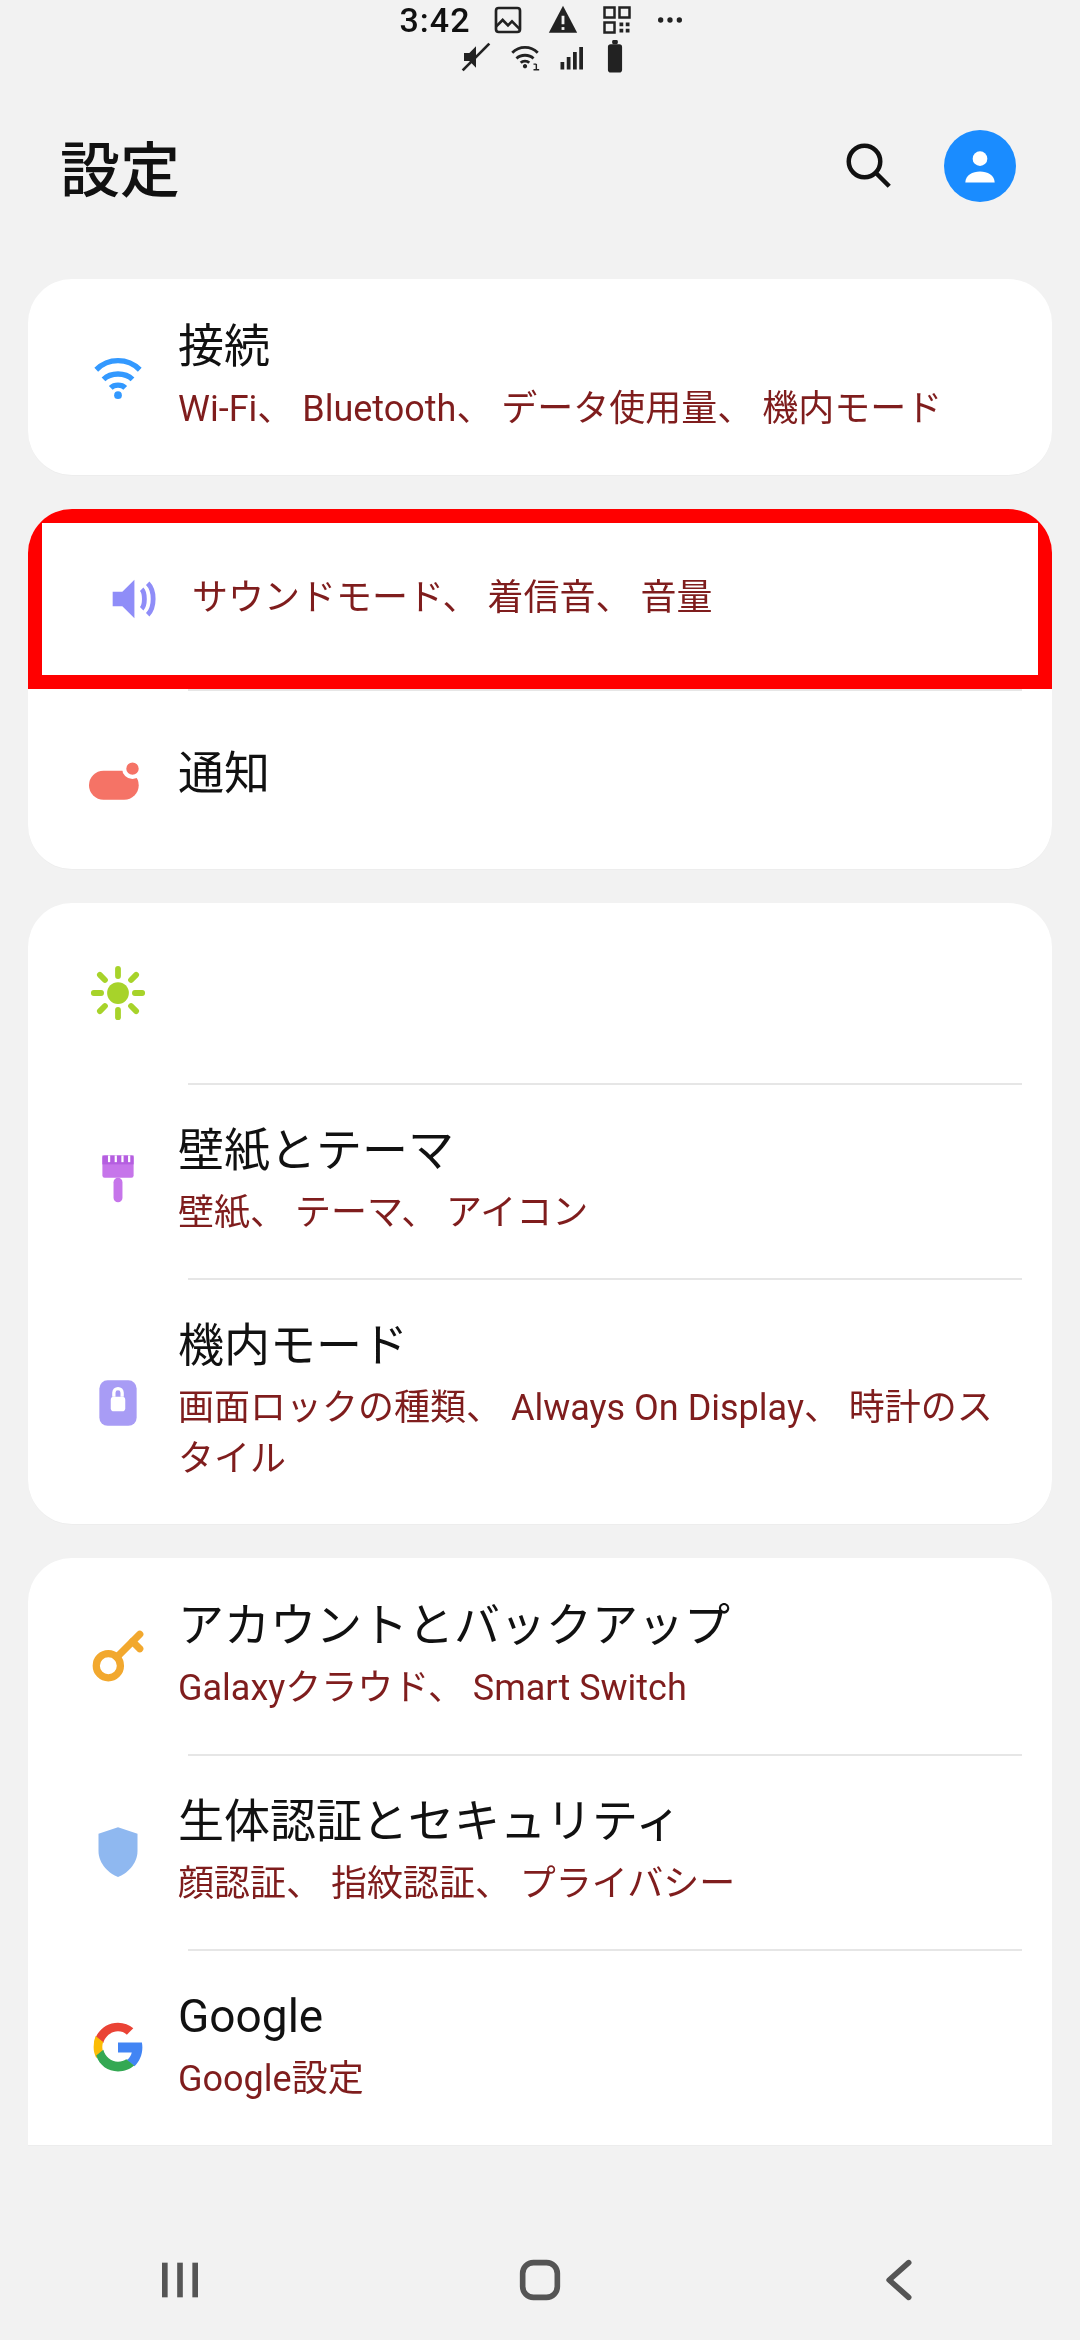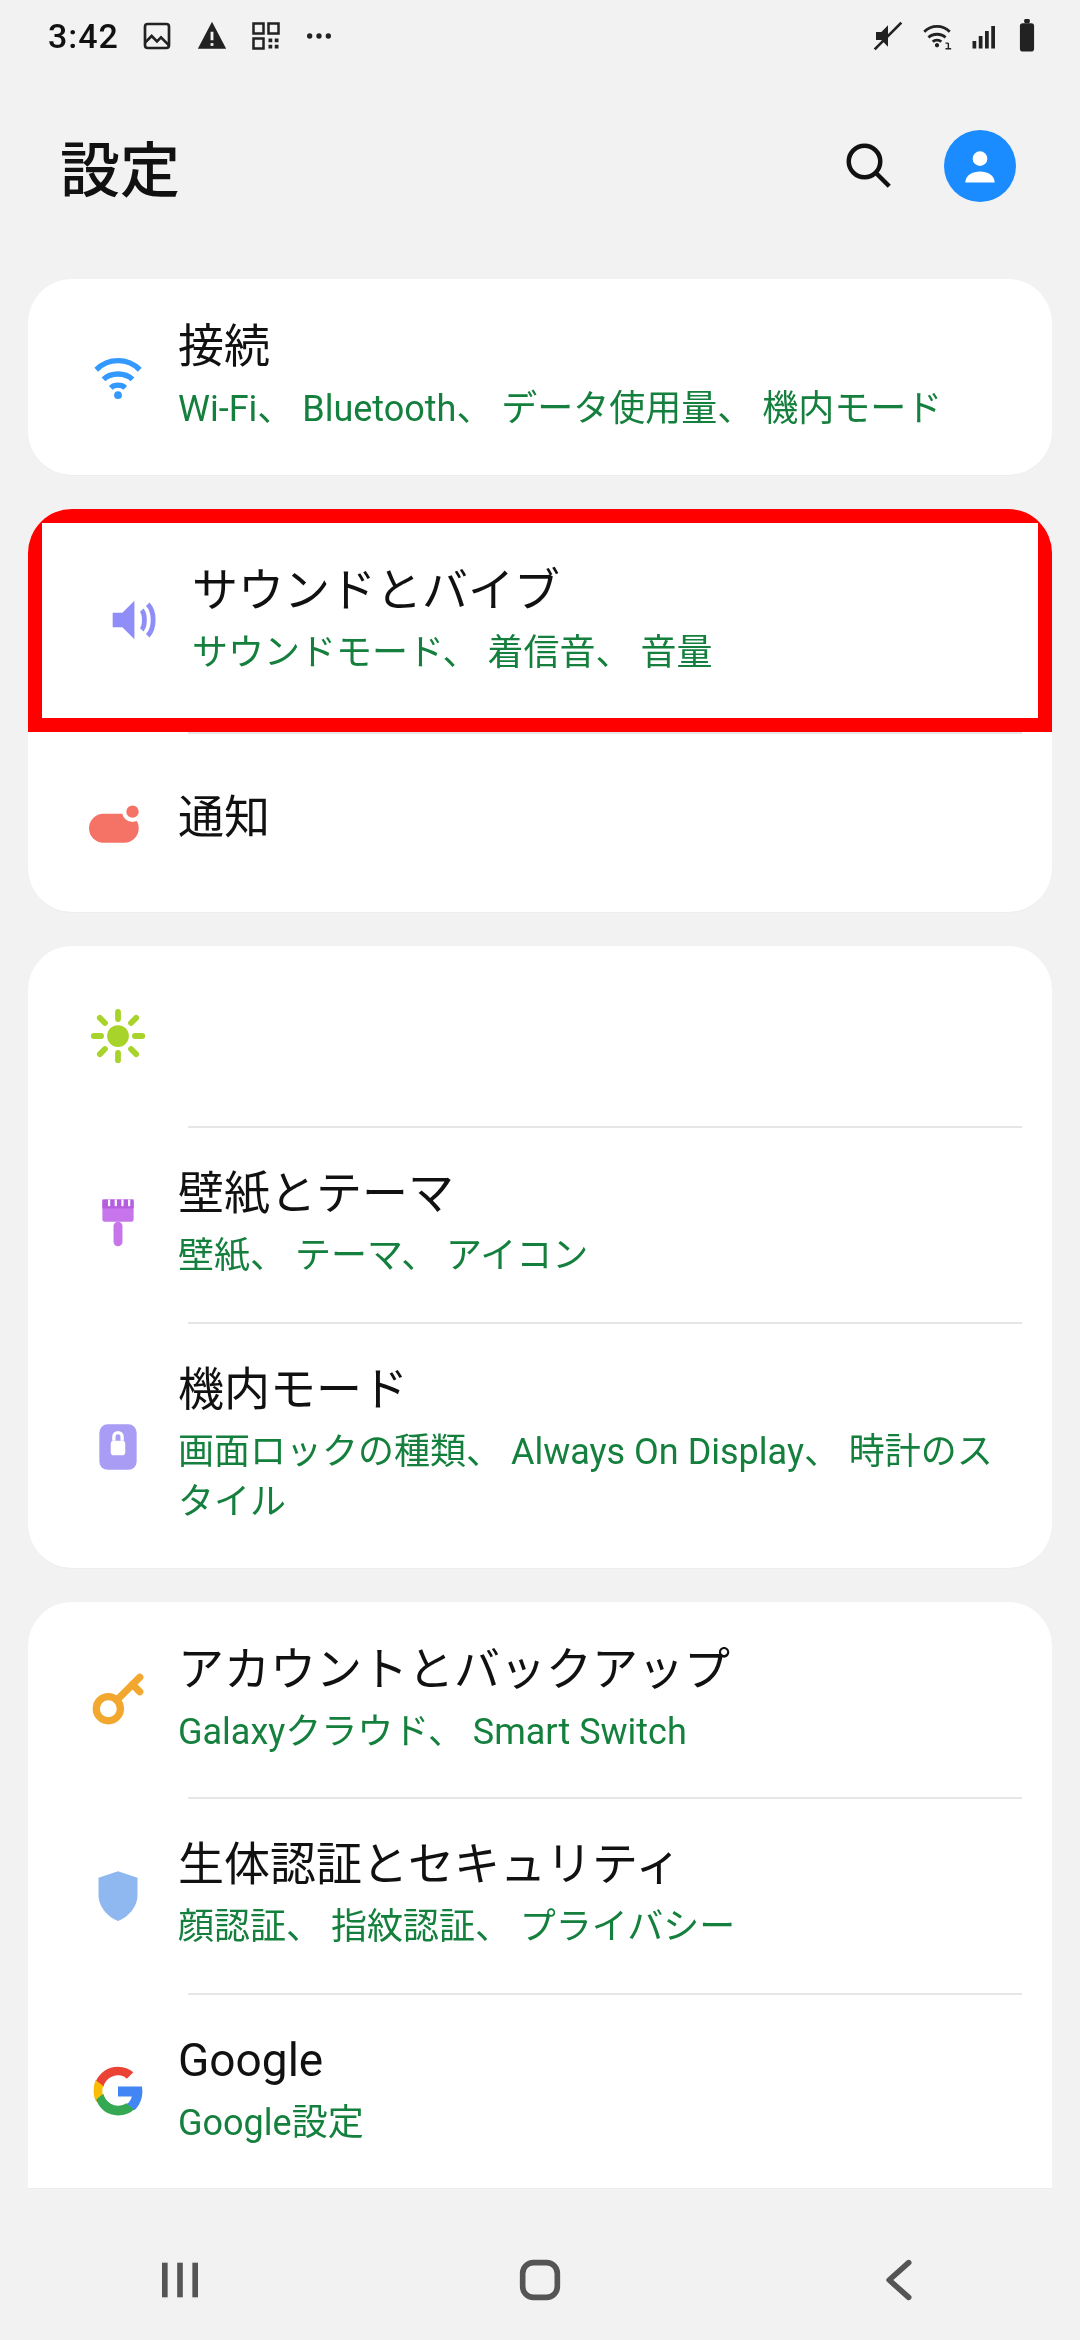--- a/index.html
+++ b/index.html
@@ -12,20 +12,21 @@
   }
 
   
   .status-bar {
     height: 72px;
     display: flex;
     align-items: center;
     justify-content: space-between;
     padding: 0 42px 0 48px;
     font-size: 34px;
+    flex-direction: column;
   }
   .status-left { display: flex; align-items: center; gap: 22px; }
   .status-left .time { font-weight: 500; letter-spacing: 1px; }
   .status-right { display: flex; align-items: center; gap: 16px; }
   .status-ico { display:inline-flex; }
 
   
   .header {
     display: flex;
     align-items: center;
@@ -78,21 +79,21 @@
   .row-text { flex: 1; padding-right: 20px; }
   .row-title {
     font-size: 46px;
     font-weight: 400;
     color: #111;
     line-height: 1.2;
     margin-bottom: 10px;
   }
   .row-sub {
     font-size: 36px;
-    color: #15803d;
+    color: #7f1d1d;
     line-height: 1.4;
   }
 
   
   .navbar {
     position: absolute;
     left: 0; right: 0; bottom: 0;
     height: 120px;
     display: flex;
     align-items: center;
@@ -212,21 +213,20 @@
 <div class="card">
   <div class="row highlight-box">
     <div class="row-icon">
       <svg width="58" height="58" viewBox="0 0 24 24">
         <path d="M4 9v6h4l5 5V4L8 9H4z" fill="#8f8df8"></path>
         <path d="M16 8c1.5 1.5 1.5 6.5 0 8" fill="none" stroke="#8f8df8" stroke-width="2"></path>
         <path d="M18.5 5.5c3 3 3 10 0 13" fill="none" stroke="#8f8df8" stroke-width="2"></path>
       </svg>
     </div>
     <div class="row-text">
-      <div class="row-title">サウンドとバイブ</div>
       <div class="row-sub">サウンドモード、 着信音、 音量</div>
     </div>
   </div>
   <div class="row">
     <div class="row-icon">
       <svg width="58" height="48" viewBox="0 0 28 20">
         <rect x="0" y="6" width="24" height="14" rx="7" fill="#f57366"></rect>
         <circle cx="21" cy="5" r="4" fill="#f57366" stroke="#fff" stroke-width="2"></circle>
       </svg>
     </div>

